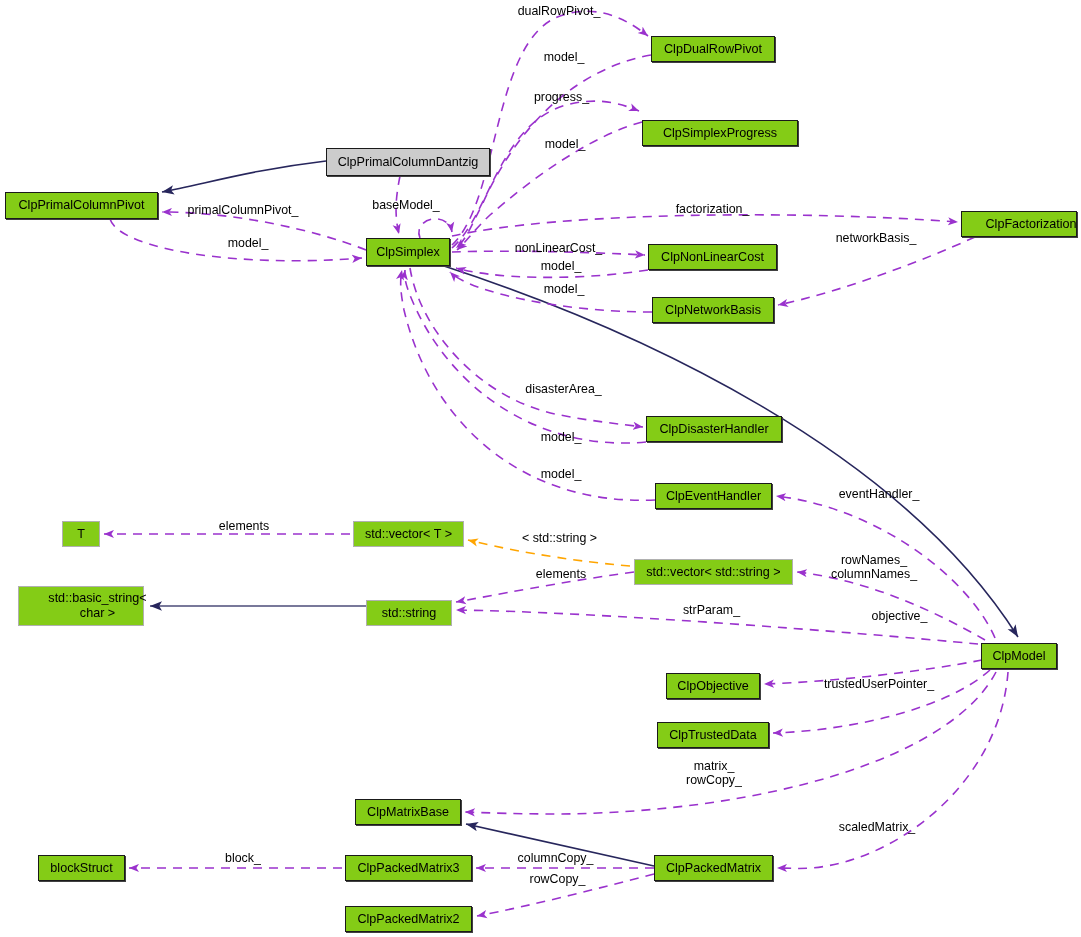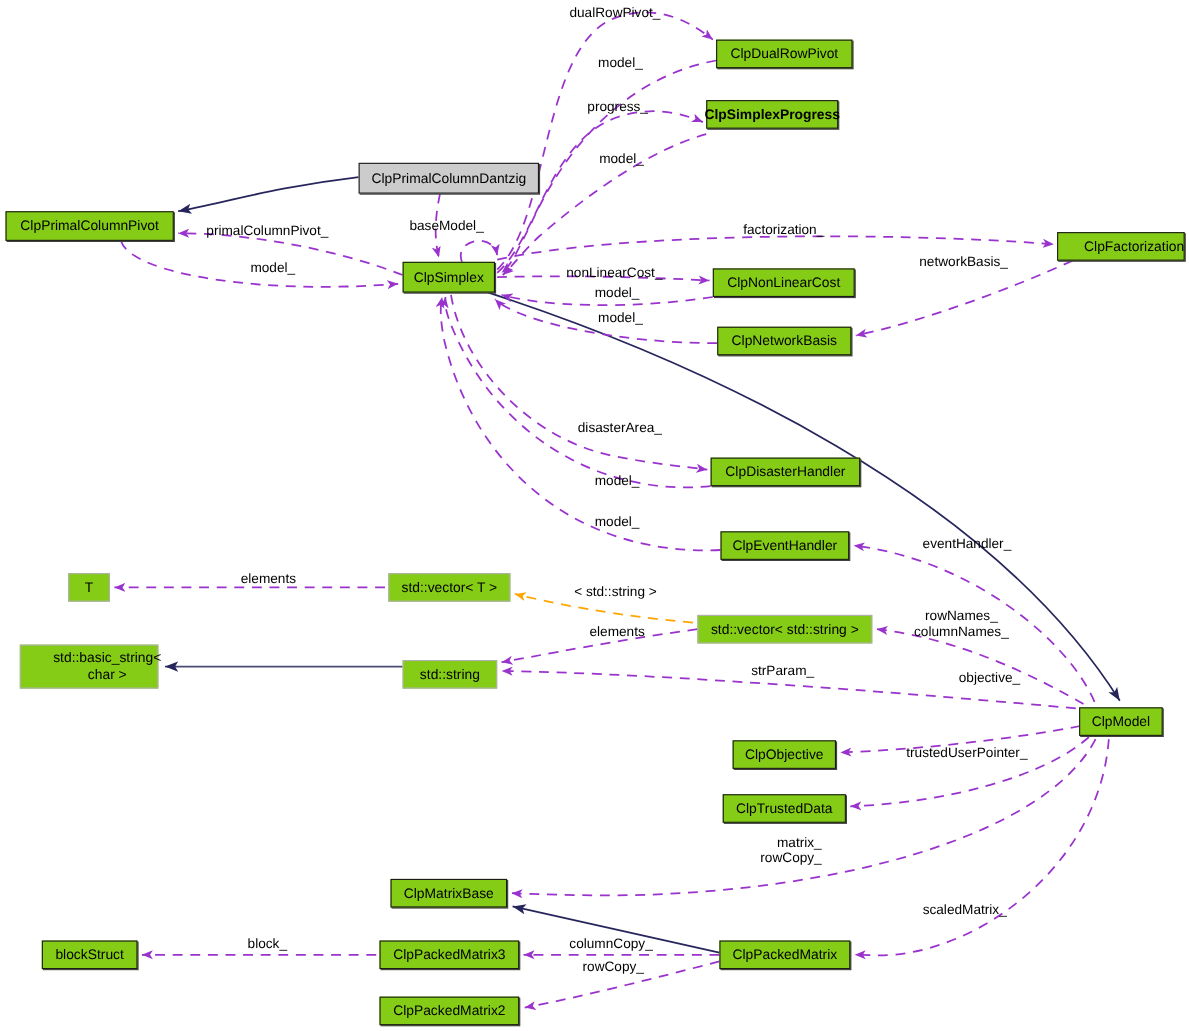--- a/index.html
+++ b/index.html
@@ -155,21 +155,21 @@
       </g>
 
       <path d="M630,566 C560,560 500,548 468,540" stroke="#ffa500" stroke-dasharray="9,7" marker-end="url(#ah-template)"></path>
     </g>
   </svg>
 
   <div id="nodes-host">
       <div class="node cls" style="left: 651px; top: 36px; width: 124px; height: 26px;">
         <span>ClpDualRowPivot</span>
       </div>
-      <div class="node cls" style="left: 642px; top: 91px; width: 120px; height: 26px; font-weight: bold;">
+      <div class="node cls" style="left: 642px; top: 120px; width: 156px; height: 26px;">
         <span>ClpSimplexProgress</span>
       </div>
       <div class="node cls hl" style="left: 326px; top: 148px; width: 164px; height: 28px;">
         <span>ClpPrimalColumnDantzig</span>
       </div>
       <div class="node cls" style="left: 5px; top: 192px; width: 153px; height: 27px;">
         <span>ClpPrimalColumnPivot</span>
       </div>
       <div class="node cls" style="left: 961px; top: 211px; width: 116px; height: 26px; padding-left: 24px;">
         <span>ClpFactorization</span>
@@ -249,21 +249,21 @@
       <div class="edge-label" style="left: 537px; top: 467px; width: 48px;">model_</div>
       <div class="edge-label" style="left: 213px; top: 519px; width: 62px;">elements</div>
       <div class="edge-label" style="left: 836px; top: 487px; width: 86px;">eventHandler_</div>
       <div class="edge-label" style="left: 513px; top: 531px; width: 93px;">&lt; std::string &gt;</div>
       <div class="edge-label" style="left: 824px; top: 553px; width: 100px; white-space: pre-line;">rowNames_
 columnNames_</div>
       <div class="edge-label" style="left: 530px; top: 567px; width: 62px;">elements</div>
       <div class="edge-label" style="left: 679px; top: 603px; width: 65px;">strParam_</div>
       <div class="edge-label" style="left: 842px; top: 609px; width: 67px; margin-left: 24px;">objective_</div>
       <div class="edge-label" style="left: 817px; top: 677px; width: 124px;">trustedUserPointer_</div>
-      <div class="edge-label" style="left: 681px; top: 759px; width: 66px; white-space: pre-line; text-align: right;">matrix_
+      <div class="edge-label" style="left: 681px; top: 759px; width: 66px; white-space: pre-line;">matrix_
 rowCopy_</div>
       <div class="edge-label" style="left: 834px; top: 820px; width: 86px; text-align: center;">scaledMatrix_</div>
       <div class="edge-label" style="left: 221px; top: 851px; width: 44px;">block_</div>
       <div class="edge-label" style="left: 515px; top: 851px; width: 81px;">columnCopy_</div>
       <div class="edge-label" style="left: 528px; top: 872px; width: 59px;">rowCopy_</div>
     </div>
 
 </div>
 
 </body></html>

